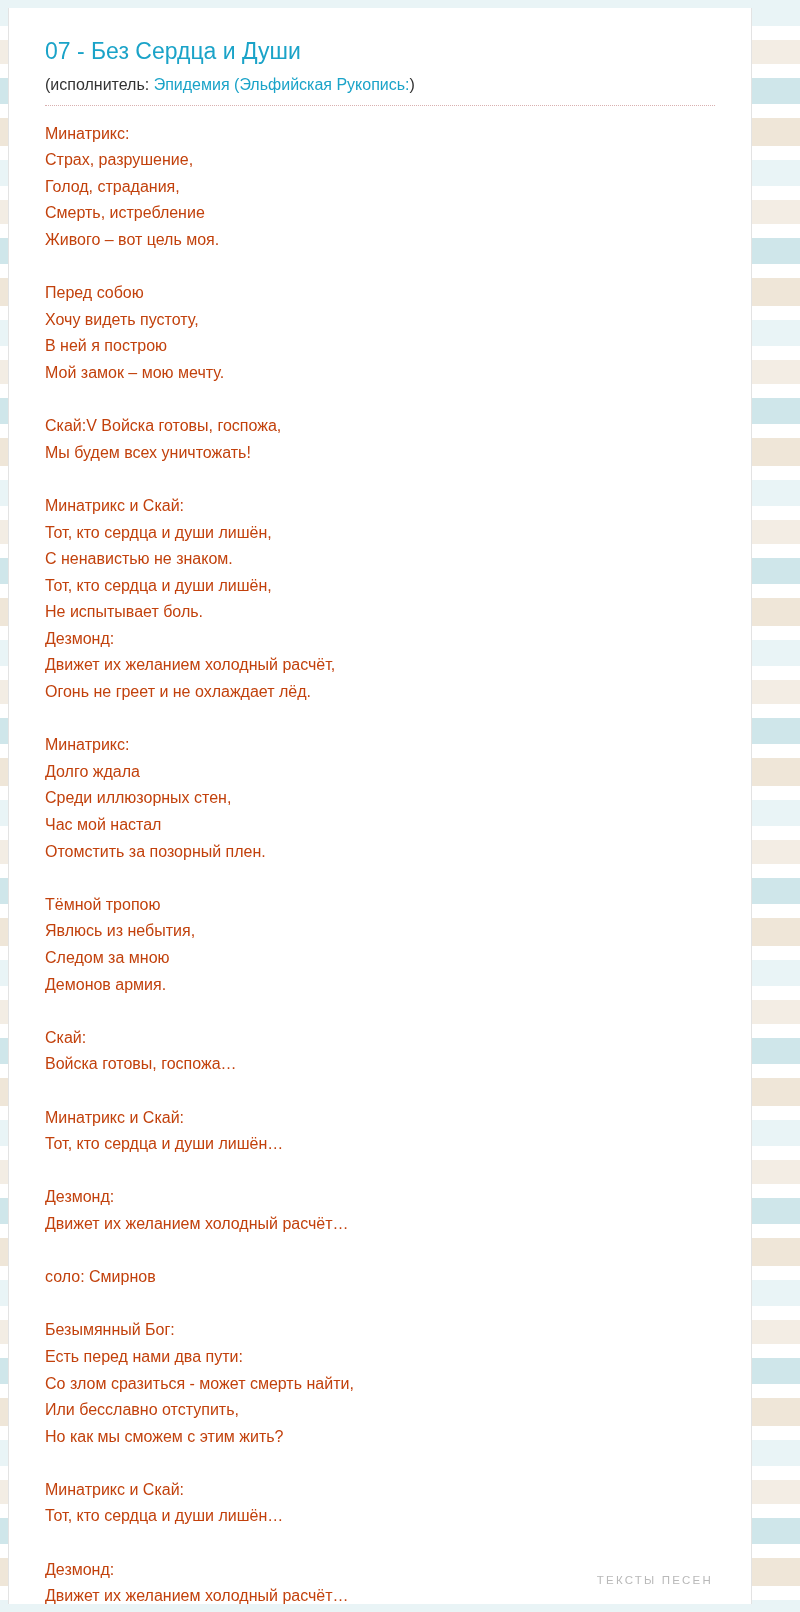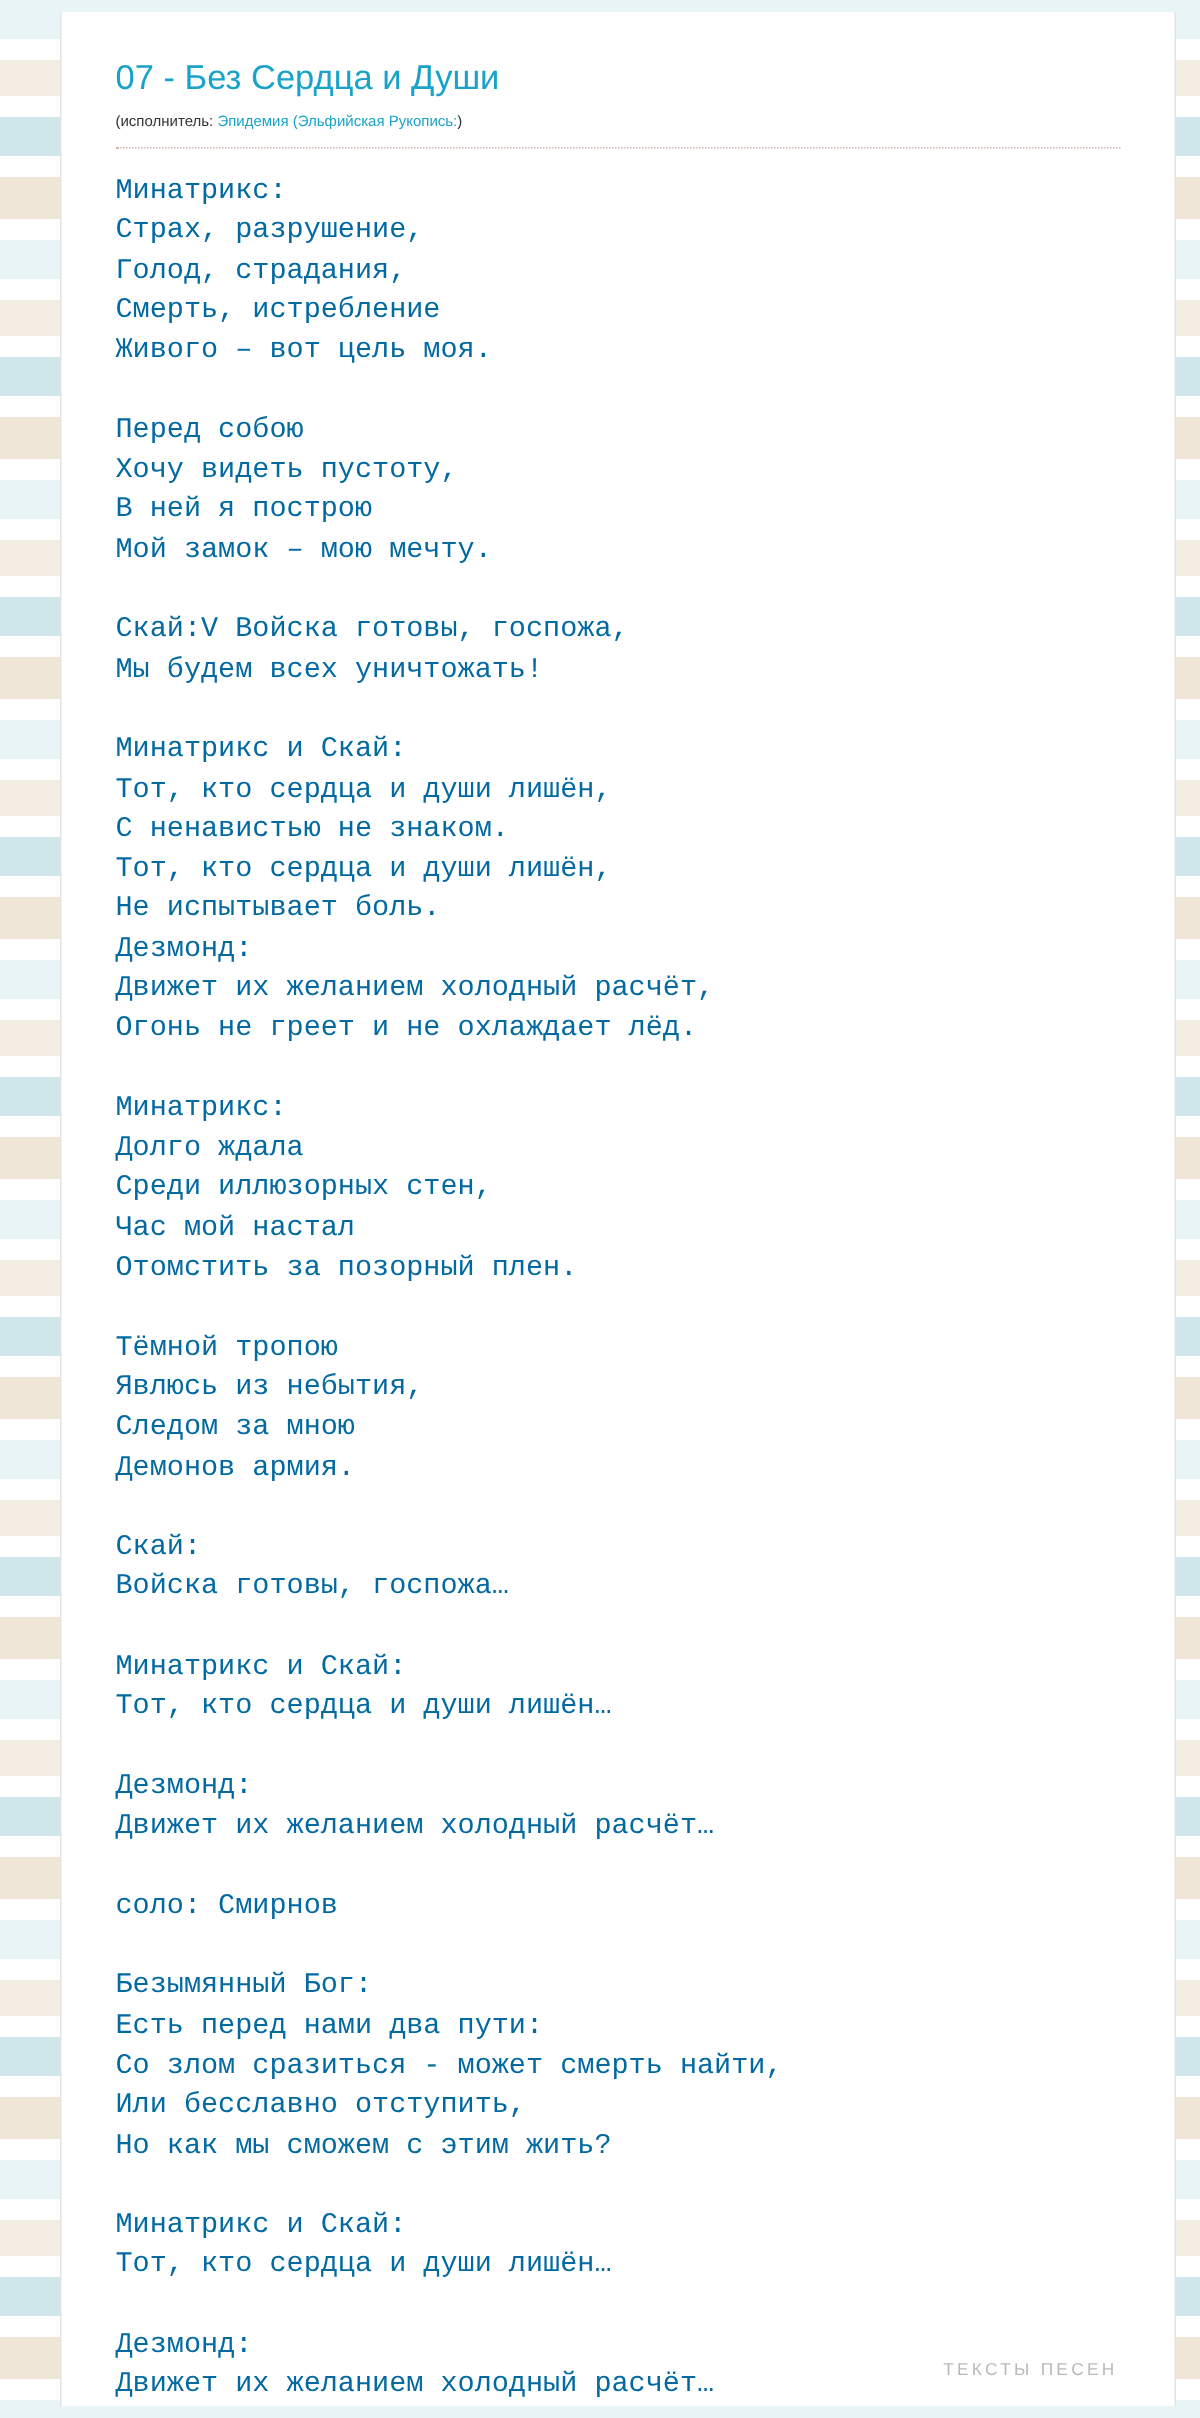--- a/index.html
+++ b/index.html
@@ -39,21 +39,21 @@
         #ffffff 118px,
         #efe6d8 118px,
         #efe6d8 146px,
         #ffffff 146px,
         #ffffff 160px
       );
   }
 
   .page {
     position: absolute;
-    left: 40px;
+    left: 8px;
     top: 8px;
     width: 744px;
     height: 1596px;
     background: #ffffff;
     box-sizing: border-box;
     border-left: 1px solid #e3e3e3;
     border-right: 1px solid #e3e3e3;
     overflow: hidden;
   }
 
@@ -63,37 +63,37 @@
 
   .song-title {
     color: #1aa3c8;
     font-size: 23px;
     font-weight: normal;
     margin: 0 0 10px 0;
     line-height: 1.2;
   }
 
   .artist-line {
-    font-size: 10px;
+    font-size: 16px;
     color: #333333;
     padding-bottom: 11px;
     border-bottom: 1px dotted #d9b0b0;
     margin-bottom: 15px;
   }
   .artist-line a {
     color: #1aa3c8;
     text-decoration: none;
   }
 
   .lyrics {
-    font-size: 19px;
+    font-size: 16px;
     line-height: 26.6px;
-    color: #0369a1;
+    color: #c2410c;
     white-space: pre-wrap;
-    font-family: Liberation Mono, monospace;
+    font-family: Liberation Sans, sans-serif;
   }
 
   .watermark {
     position: absolute;
     right: 38px;
     bottom: 18px;
     text-align: right;
     line-height: 1;
   }
   .wm-main {

